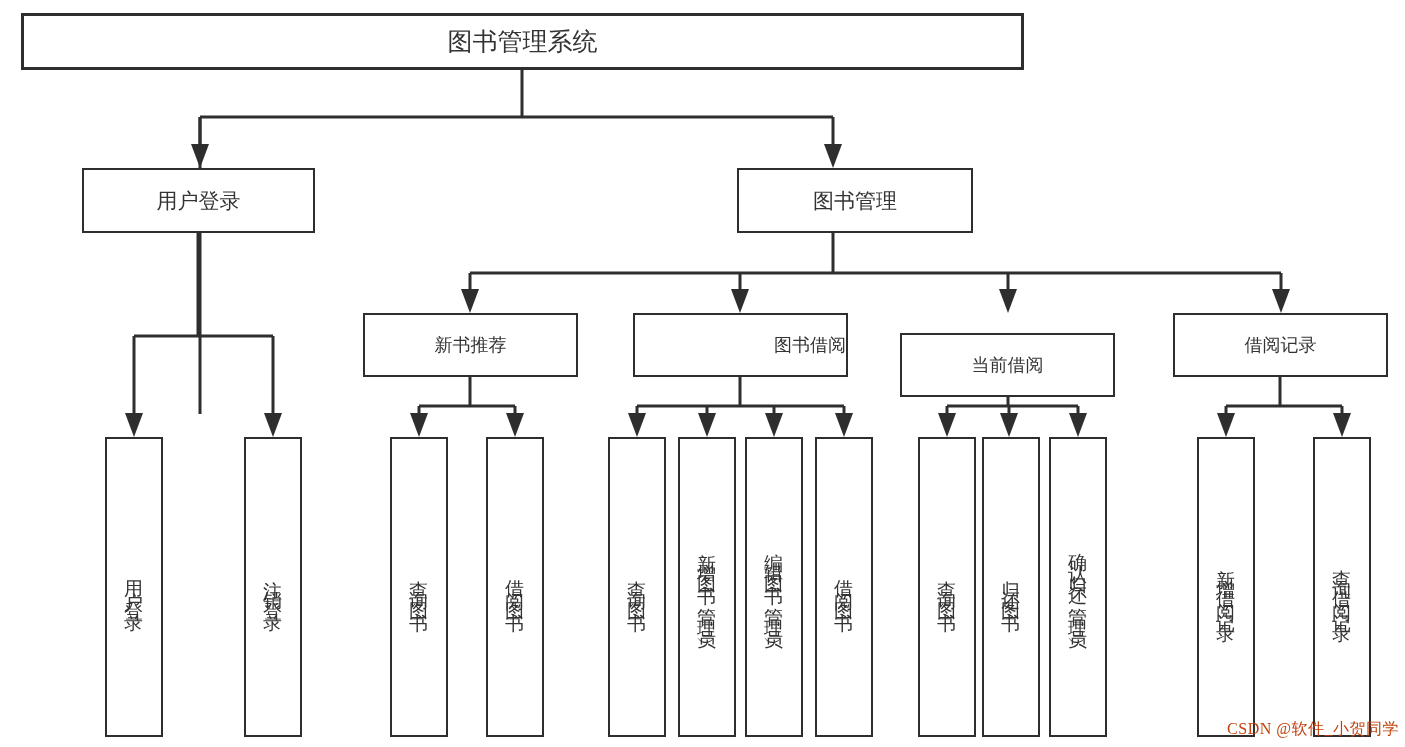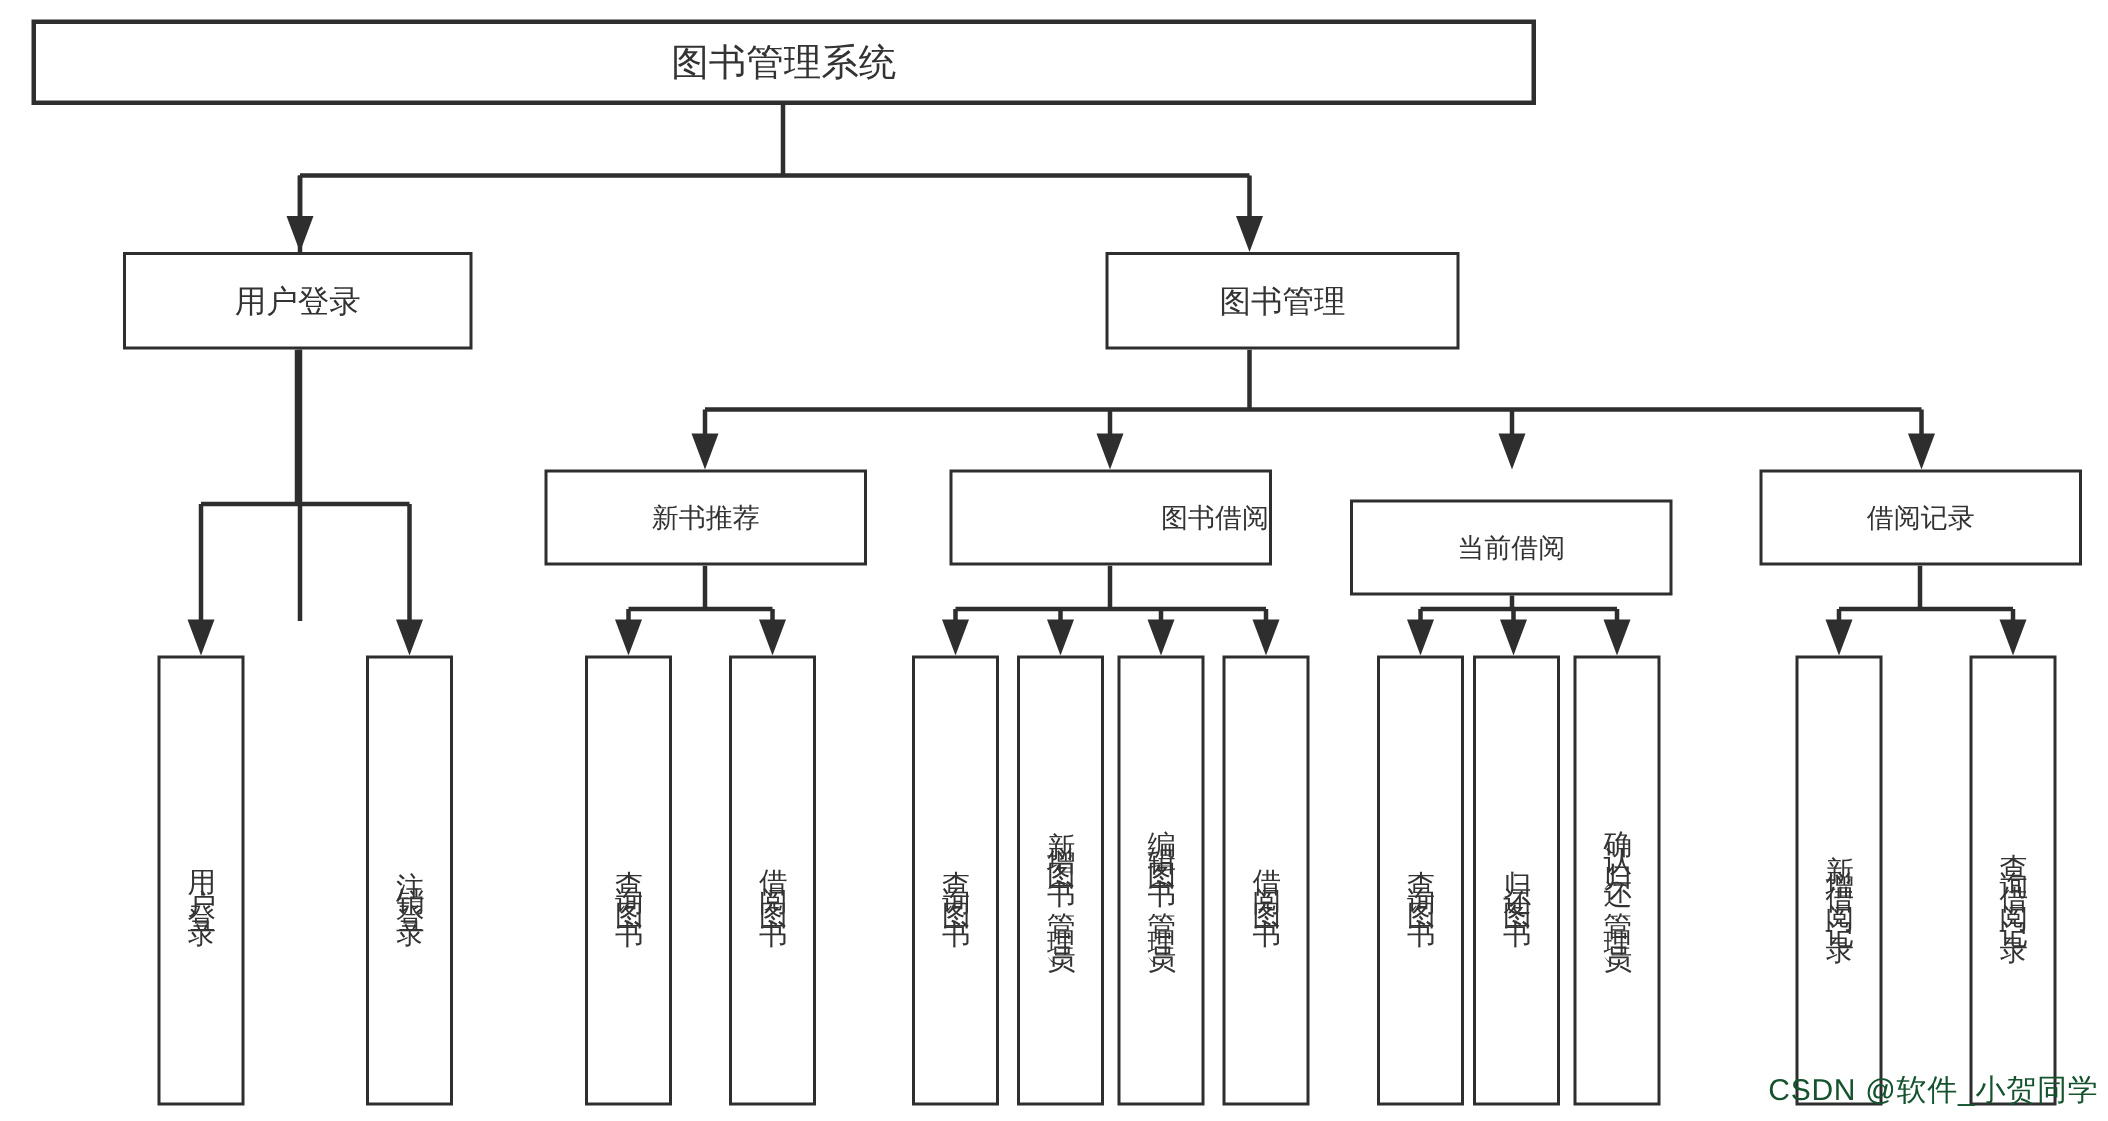--- a/index.html
+++ b/index.html
@@ -67,24 +67,25 @@
     white-space: nowrap;
     color: #333333;
   }
   .label {
     white-space: nowrap;
   }
   .watermark {
     position: absolute;
     right: 6px;
     bottom: 7px;
-    font-size: 20px;
+    font-size: 16px;
     letter-spacing: 0.5px;
-    color: #14532d;
+    color: #c2410c;
     z-index: 10;
+    font-family: Liberation Serif, serif;
   }
 </style>
 </head>
 <body>
 
 <div class="canvas">
 
   <svg class="connectors" viewBox="0 0 1405 747">
 
     <g>

